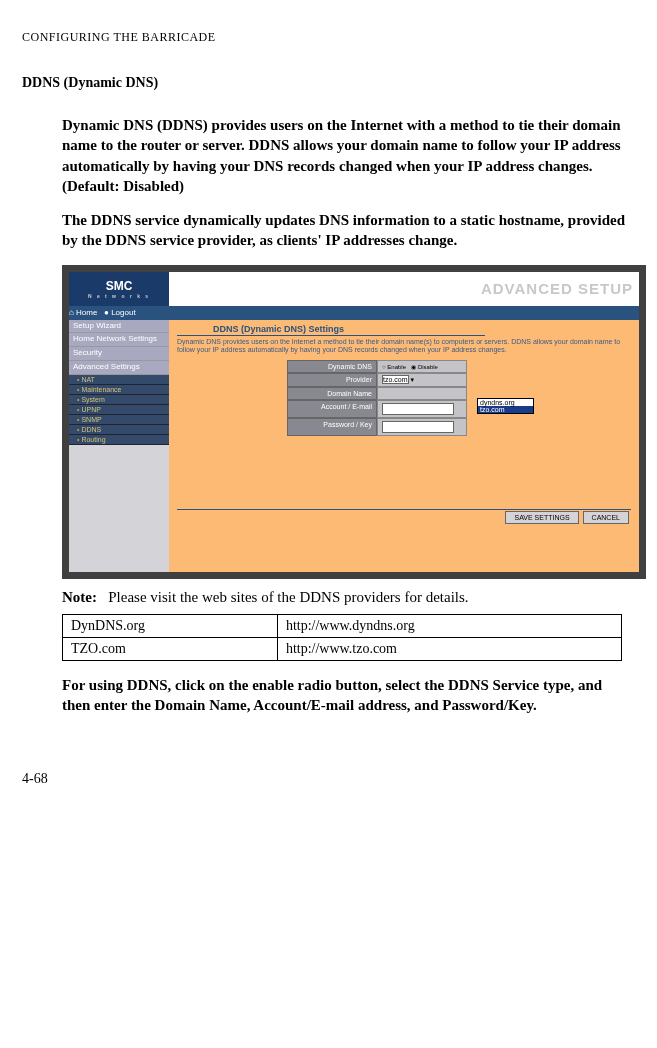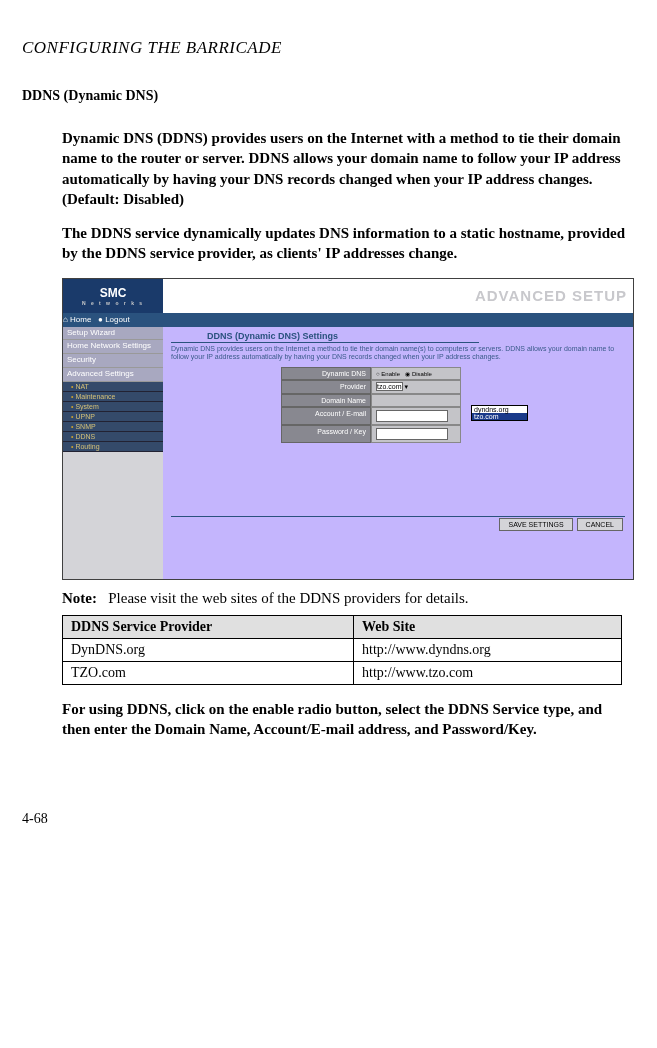--- a/index.html
+++ b/index.html
@@ -6,48 +6,46 @@
     font-family: Garamond, Georgia, serif;
     font-size: 15px;
     color: #000;
     margin: 0;
     padding: 30px 22px 20px 22px;
     width: 657px;
     box-sizing: border-box;
     background: #fff;
   }
   .running-header {
-    font-style: italic;
     font-variant: small-caps;
-    font-size: 17px;
+    font-size: 12px;
     margin-bottom: 30px;
     letter-spacing: 0.5px;
-    margin-top: 8px;
   }
   .section-title {
     font-size: 14px;
     font-weight: bold;
     margin-bottom: 24px;
   }
   .body-text {
     margin-left: 40px;
     margin-right: 5px;
   }
   .body-text p {
     margin: 0 0 14px 0;
     line-height: 1.35;
     font-weight: bold;
   }
   .screenshot {
     margin: 4px 0 10px 40px;
-    border: 1px solid #404040;
+    border: 7px solid #404040;
     width: 570px;
     height: 300px;
     position: relative;
-    background: #c4b5fd;
+    background: #fdba74;
     font-family: Tahoma, Arial, sans-serif;
     overflow: hidden;
   }
   .ss-top {
     height: 34px;
     background: #fff;
     display: flex;
     align-items: center;
   }
   .ss-logo {
@@ -213,21 +211,21 @@
   table.providers th, table.providers td {
     border: 1px solid #000;
     padding: 3px 8px;
     text-align: left;
   }
   table.providers th {
     background: #e0e0e0;
     font-weight: bold;
   }
   .page-number {
-    margin-top: 72px;
+    margin-top: 56px;
     font-size: 14px;
   }
 </style>
 </head>
 <body>
 
 <div class="running-header">CONFIGURING THE BARRICADE</div>
 
 <div class="section-title">DDNS (Dynamic DNS)</div>
 
@@ -311,24 +309,20 @@
   </div>
 </div>
 
 <div class="note-line">
   <span class="note-label">Note:</span>
   &nbsp;&nbsp;<span>Please visit the web sites of the DDNS providers for details.</span>
 </div>
 
 <table class="providers">
   <tbody>
-      <tr>
-    <th>DDNS Service Provider</th>
-    <th>Web Site</th>
-  </tr>
   <tr>
     <td>DynDNS.org</td>
     <td>http://www.dyndns.org</td>
   </tr>
   <tr>
     <td>TZO.com</td>
     <td>http://www.tzo.com</td>
   </tr>
 </tbody>
   </table>

